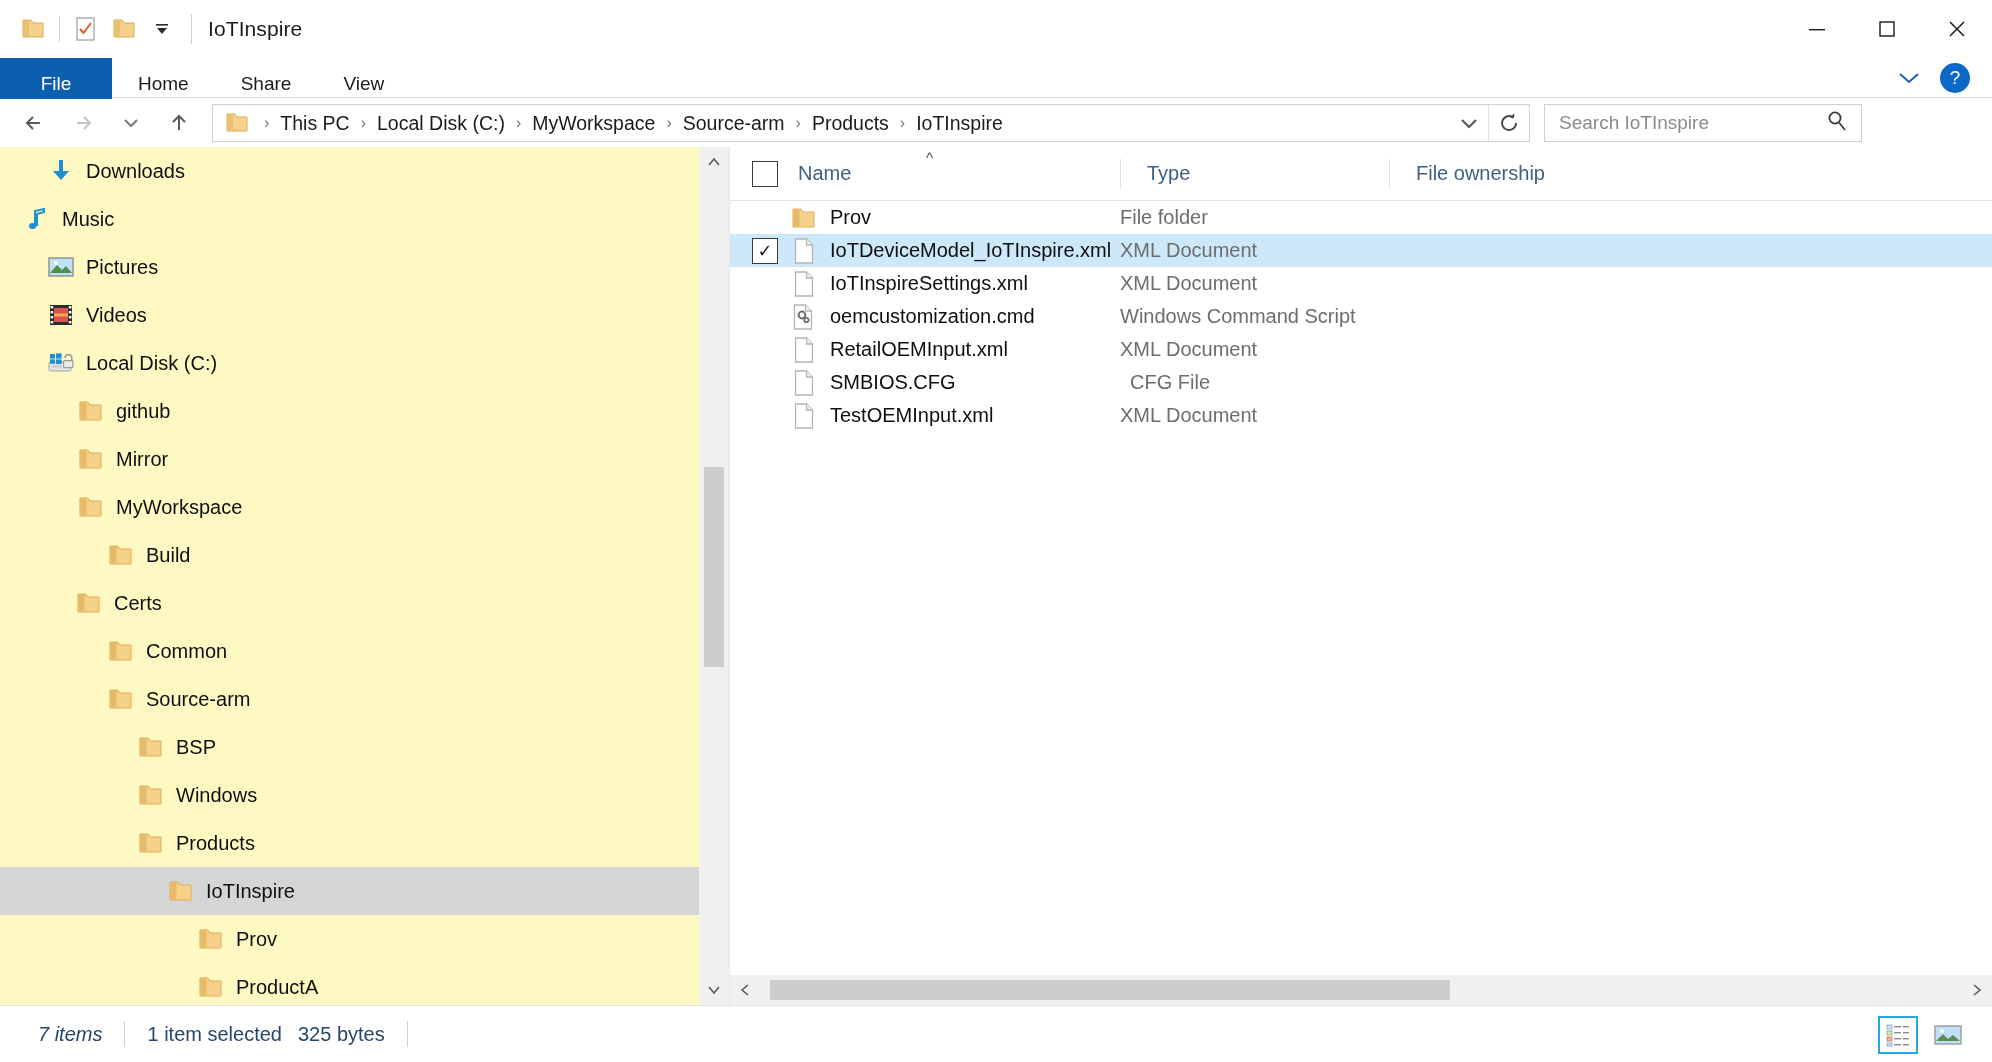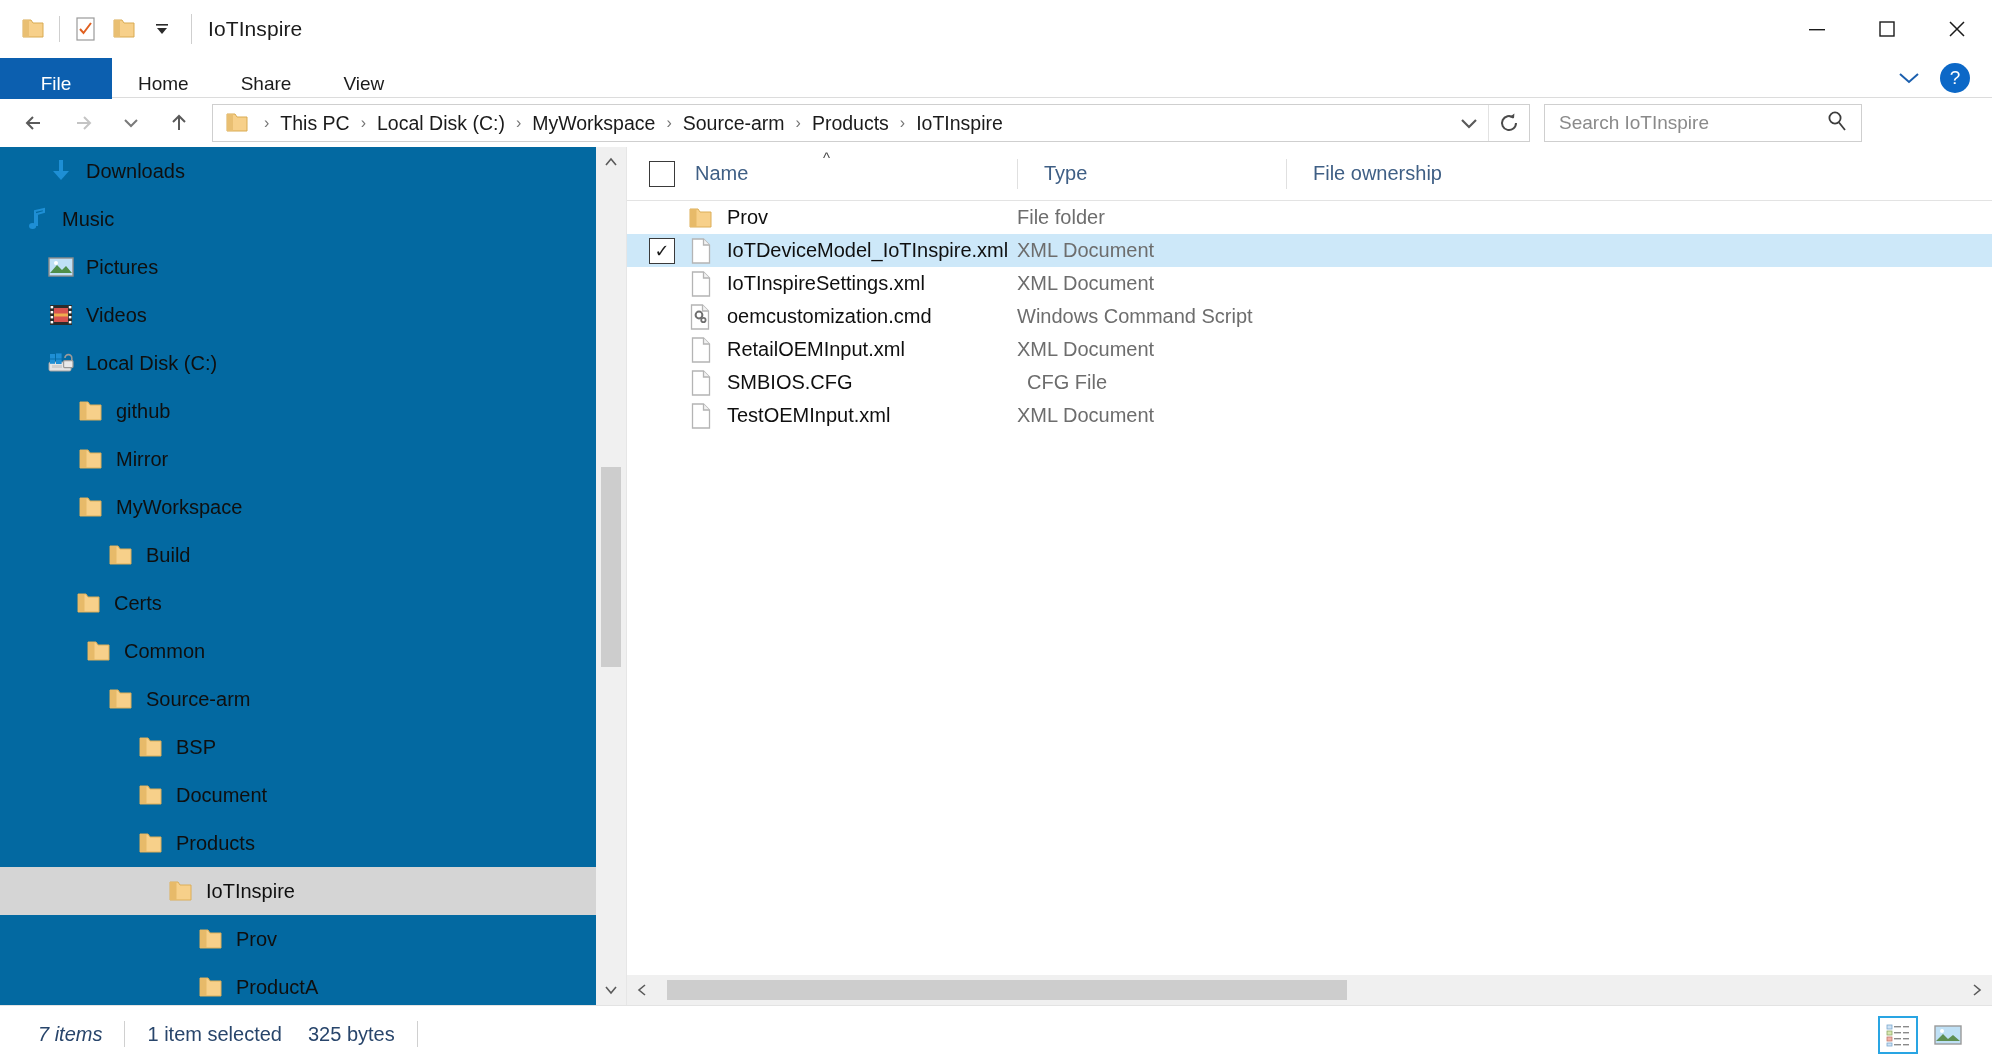--- a/index.html
+++ b/index.html
@@ -91,21 +91,21 @@
   #search-placeholder { font-size: 19px; color: #8a8a8a; white-space: nowrap; }
 
   
   #content {
     position: absolute; left: 0; top: 147px; width: 1992px; height: 858px;
     display: flex; background: #fff;
   }
 
   
   #sidebar {
-    width: 626px; height: 858px; position: relative; overflow: hidden; background: #0369a1;
+    width: 729px; height: 858px; position: relative; overflow: hidden; background: #fef9c3;
   }
   .tree-item {
     height: 48px; display: flex; align-items: center; white-space: nowrap;
   }
   .tree-item.selected { background: #d5d5d5; }
   .tree-icon {
     width: 30px; min-width: 30px; display: flex; align-items: center; justify-content: center;
     margin-right: 10px;
   }
   .tree-label { font-size: 20px; color: #0f0f0f; }
@@ -430,21 +430,21 @@
         </div>
         <div class="tree-item" style="padding-left: 74px;">
           <span class="tree-icon">
             <svg width="26" height="24" viewBox="0 0 26 24">
               <path d="M2 3 h8 l2 3 h11 v15 H2 Z" fill="#f7d08a" stroke="#dcae58" stroke-width="1"></path>
               <path d="M2 3 h6.5 v18 H2 Z" fill="#e7ba69"></path>
             </svg>
           </span>
           <span class="tree-label">Certs</span>
         </div>
-        <div class="tree-item" style="padding-left: 84px;">
+        <div class="tree-item" style="padding-left: 106px;">
           <span class="tree-icon">
             <svg width="26" height="24" viewBox="0 0 26 24">
               <path d="M2 3 h8 l2 3 h11 v15 H2 Z" fill="#f7d08a" stroke="#dcae58" stroke-width="1"></path>
               <path d="M2 3 h6.5 v18 H2 Z" fill="#e7ba69"></path>
             </svg>
           </span>
           <span class="tree-label">Common</span>
         </div>
         <div class="tree-item" style="padding-left: 106px;">
           <span class="tree-icon">
@@ -464,21 +464,21 @@
           </span>
           <span class="tree-label">BSP</span>
         </div>
         <div class="tree-item" style="padding-left: 136px;">
           <span class="tree-icon">
             <svg width="26" height="24" viewBox="0 0 26 24">
               <path d="M2 3 h8 l2 3 h11 v15 H2 Z" fill="#f7d08a" stroke="#dcae58" stroke-width="1"></path>
               <path d="M2 3 h6.5 v18 H2 Z" fill="#e7ba69"></path>
             </svg>
           </span>
-          <span class="tree-label">Document</span>
+          <span class="tree-label">Windows</span>
         </div>
         <div class="tree-item" style="padding-left: 136px;">
           <span class="tree-icon">
             <svg width="26" height="24" viewBox="0 0 26 24">
               <path d="M2 3 h8 l2 3 h11 v15 H2 Z" fill="#f7d08a" stroke="#dcae58" stroke-width="1"></path>
               <path d="M2 3 h6.5 v18 H2 Z" fill="#e7ba69"></path>
             </svg>
           </span>
           <span class="tree-label">Products</span>
         </div>
@@ -648,21 +648,21 @@
           </svg>
       </div>
     </div>
   </div>
 </div>
 
 <div id="statusbar">
   <span class="status-text" style="margin-left:38px;font-style:italic;">7 items</span>
   <span class="status-sep"></span>
   <span class="status-text">1 item selected</span>
-  <span class="status-text" style="margin-left:26px;">325 bytes</span>
+  <span class="status-text" style="margin-left:16px;">325 bytes</span>
   <span class="status-sep"></span>
 
   <div class="view-btns">
     <div class="view-btn active">
       <svg width="26" height="24" viewBox="0 0 26 24">
         <rect x="2" y="2" width="5" height="4" fill="#cfe3f5" stroke="#7aa8cd" stroke-width="0.8"></rect>
         <rect x="2" y="8" width="5" height="4" fill="#d9e8b0" stroke="#8fa86a" stroke-width="0.8"></rect>
         <rect x="2" y="14" width="5" height="4" fill="#f2b3a8" stroke="#c07a6e" stroke-width="0.8"></rect>
         <rect x="2" y="20" width="5" height="3" fill="#cfe3f5" stroke="#7aa8cd" stroke-width="0.8"></rect>
         <rect x="9" y="3" width="7" height="1.4" fill="#8a8a8a"></rect>

